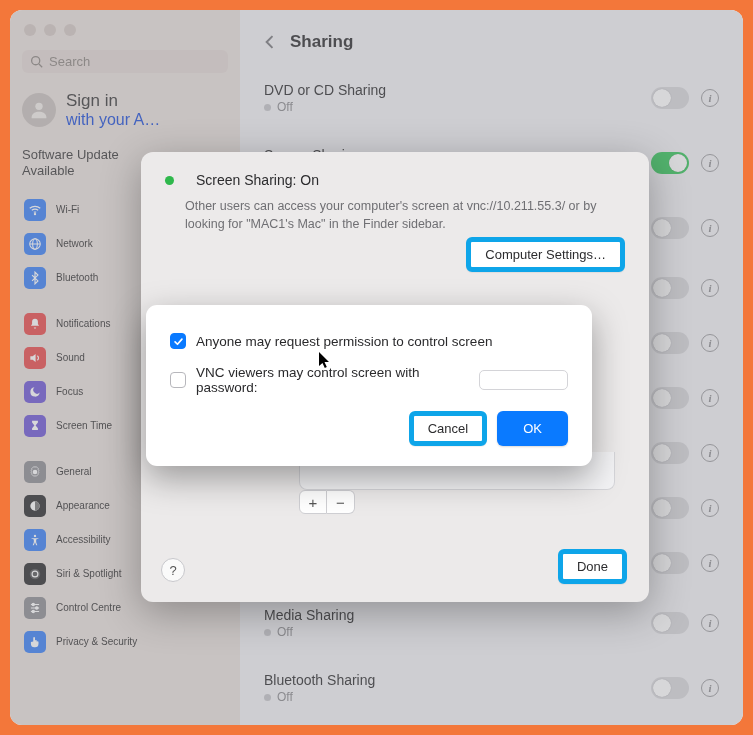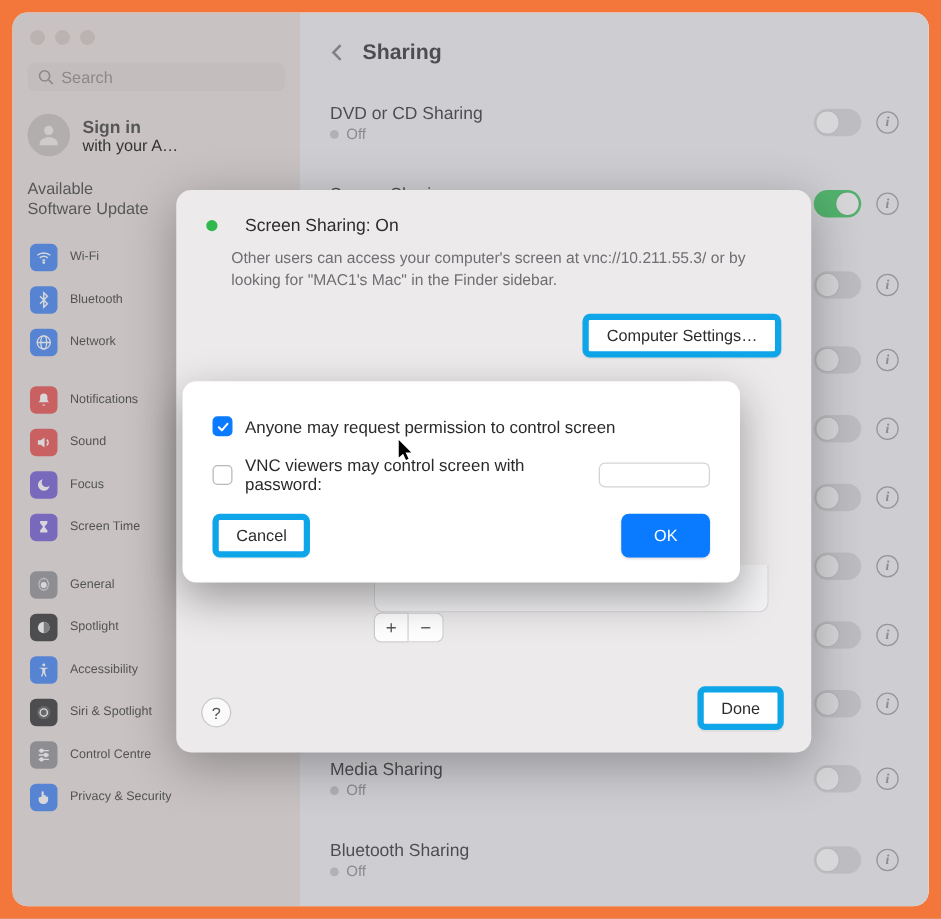--- a/index.html
+++ b/index.html
@@ -6,22 +6,22 @@
     body{background:#f3773a;width:753px;height:735px;overflow:hidden;position:relative}
     .window{position:absolute;left:10px;top:10px;width:733px;height:715px;background:#f0f0f2;border-radius:12px;overflow:hidden;display:flex}
     .sidebar{width:230px;background:#e9e0dc;padding:10px 8px;font-size:13px;color:#3a3a3a;overflow:hidden}
     .traffic{display:flex;gap:8px;padding:4px 6px 14px 6px}
     .traffic span{display:block;width:12px;height:12px;border-radius:50%;background:#d3c8c3}
     .search{display:flex;align-items:center;background:#e2d8d4;border-radius:6px;padding:4px 8px;color:#8d8682;margin:0 4px 16px 4px}
     .search svg{width:13px;height:13px;margin-right:6px;flex:none}
     .search span{font-size:13px}
     .account{display:flex;align-items:center;gap:10px;padding:2px 4px 18px 4px}
     .avatar{width:34px;height:34px;border-radius:50%;background:#c8c1bd;display:flex;align-items:center;justify-content:center;color:#f1ede9}
-    .acc-text .t1{font-size:14px;font-weight:700;color:#3a3a3a}
-    .acc-text .t2{font-size:13px;color:#000000}
+    .acc-text .t1{font-size:17px;font-weight:400;color:#3a3a3a}
+    .acc-text .t2{font-size:16px;color:#1d4ed8}
     .upd{font-size:13px;color:#3a3a3a;line-height:1.25;padding:0 4px 14px 4px}
     .nav{display:flex;flex-direction:column;gap:2px}
     .nav-item{display:flex;align-items:center;gap:10px;padding:5px 6px;border-radius:6px;font-size:10px;color:#333}
     .ic{width:22px;height:22px;border-radius:5px;display:flex;align-items:center;justify-content:center;flex:none}
     .ic svg{width:14px;height:14px}
     .gap{height:10px}
     .content{flex:1;background:#f2f2f4;padding:0;position:relative}
     .hdr{display:flex;align-items:center;gap:10px;padding:22px 20px 14px 20px}
     .back-chev{width:20px;height:20px;color:#7a7a7e}
     .hdr h1{font-size:17px;font-weight:600;color:#2c2c2e}
@@ -38,38 +38,38 @@
     .info{width:18px;height:18px;border:1.5px solid #9a9a9e;border-radius:50%;display:flex;align-items:center;justify-content:center;font-size:11px;font-style:italic;font-family:Georgia,serif;color:#8a8a8e;font-weight:600}
     .warn-line{font-size:12px;color:#9a8a5a;display:flex;align-items:center;gap:6px;margin-top:2px}
     .warn-ic{color:#d8b33c}
     
     .dim{position:absolute;inset:0;background:rgba(140,140,145,.35);pointer-events:none}
     
     .sheet1{position:absolute;left:131px;top:142px;width:508px;height:450px;background:#eceaea;border-radius:12px;box-shadow:0 10px 40px rgba(0,0,0,.3);padding:20px 24px}
     .sheet1 .hdr1{display:flex;align-items:center;gap:22px;font-size:14px;color:#2c2c2e}
     .g-dot{width:9px;height:9px;border-radius:50%;background:#2fb84c}
     .hdr1 .tt{font-weight:500}
-    .sheet1 .desc{font-size:12.5px;color:#6f6f73;line-height:1.4;margin:10px 0 18px 20px}
+    .sheet1 .desc{font-size:12.5px;color:#6f6f73;line-height:1.4;margin:10px 0 4px 20px}
     .sheet1 .btn-row{display:flex;justify-content:flex-end}
     .mac-btn{background:#fff;border:5px solid #0ea5e9;border-radius:6px;padding:5px 14px;font-size:13px;color:#2c2c2e;box-shadow:0 1px 1px rgba(0,0,0,.06);cursor:default}
     .mini-toolbar{position:absolute;left:158px;bottom:88px;display:flex;gap:-1px}
     .mini-toolbar button{width:28px;height:24px;border:1px solid #cfcfd3;background:#fff;font-size:15px;color:#555;display:flex;align-items:center;justify-content:center}
     .mini-toolbar button:first-child{border-radius:6px 0 0 6px}
     .mini-toolbar button:last-child{border-radius:0 6px 6px 0;border-left:none}
     .mini-box{position:absolute;left:158px;bottom:112px;width:316px;height:38px;border:1px solid #d5d5d9;border-top:none;border-radius:0 0 8px 8px;background:#f3f3f5}
     .help{position:absolute;left:20px;bottom:20px;width:24px;height:24px;border-radius:50%;border:1px solid #c8c8cc;background:#fafafa;display:flex;align-items:center;justify-content:center;font-size:13px;color:#555}
     .done{position:absolute;right:22px;bottom:18px}
     
     .sheet2{position:absolute;left:136px;top:295px;width:446px;background:#fff;border-radius:11px;box-shadow:0 12px 34px rgba(0,0,0,.35);padding:28px 24px 20px 24px}
     .chk-row{display:flex;align-items:center;gap:10px;font-size:13.5px;color:#2a2a2c;margin-bottom:16px}
     .chk{width:16px;height:16px;border-radius:4px;border:1px solid #b7b7bc;background:#fff;display:flex;align-items:center;justify-content:center;flex:none}
     .chk.checked{background:#0a7aff;border-color:#0a7aff}
     .chk.checked svg{width:11px;height:11px}
     .pwd{width:96px;height:20px;border:1px solid #d4d4d8;border-radius:5px;background:#fff;margin-left:4px}
-    .sheet2 .actions{display:flex;justify-content:space-between;gap:10px;margin-top:16px}
+    .sheet2 .actions{display:flex;justify-content:flex-end;gap:10px;margin-top:16px}
     .blue-btn{background:#0a7aff;color:#fff;border:none;border-radius:6px;padding:5px 26px;font-size:13px;font-weight:500;box-shadow:0 1px 2px rgba(0,0,0,.15)}
     .cursor{position:absolute;left:308px;top:342px;width:14px;height:18px;color:#000;pointer-events:none}
     .cursor svg{width:14px;height:18px;filter:drop-shadow(0 0 1px #fff)}
   </style>
 </head>
 <body>
 
 <div class="window">
 
   <aside class="sidebar">
@@ -91,53 +91,53 @@
             <circle cx="12" cy="8" r="4"></circle>
             <path d="M4 20c0-4 4-6 8-6s8 2 8 6v1H4z"></path>
           </svg>
       </div>
       <div class="acc-text">
         <div class="t1">Sign in</div>
         <div class="t2">with your A…</div>
       </div>
     </div>
     <div class="upd">
+      <div>Software Update</div>
       <div>Available</div>
-      <div>Software Update</div>
     </div>
     <div class="nav" id="nav">
         <div class="nav-item">
           <span class="ic" style="background:#3a80f6">
             <svg viewBox="0 0 24 24" fill="none" stroke="#fff" stroke-width="2">
               <path d="M3 9a14 14 0 0118 0"></path>
               <path d="M6.5 12.5a9 9 0 0111 0"></path>
               <path d="M10 16a4 4 0 014 0"></path>
               <circle cx="12" cy="19" r="1" fill="#fff"></circle>
             </svg>
           </span>
           <span>Wi-Fi</span>
         </div>
         <div class="nav-item">
           <span class="ic" style="background:#3a80f6">
-            <svg viewBox="0 0 24 24" fill="none" stroke="#fff" stroke-width="2">
-              <path d="M7 7l10 10-5 5V2l5 5L7 17"></path>
-            </svg>
-          </span>
-          <span>Bluetooth</span>
-        </div>
-        <div class="nav-item">
-          <span class="ic" style="background:#3a80f6">
             <svg viewBox="0 0 24 24" fill="none" stroke="#fff" stroke-width="1.8">
               <circle cx="12" cy="12" r="9"></circle>
               <ellipse cx="12" cy="12" rx="4" ry="9"></ellipse>
               <line x1="3" y1="12" x2="21" y2="12"></line>
             </svg>
           </span>
           <span>Network</span>
         </div>
+        <div class="nav-item">
+          <span class="ic" style="background:#3a80f6">
+            <svg viewBox="0 0 24 24" fill="none" stroke="#fff" stroke-width="2">
+              <path d="M7 7l10 10-5 5V2l5 5L7 17"></path>
+            </svg>
+          </span>
+          <span>Bluetooth</span>
+        </div>
         <div class="gap"></div>
         <div class="nav-item">
           <span class="ic" style="background:#ea4b4b">
             <svg viewBox="0 0 24 24" fill="#fff">
               <path d="M12 3a5 5 0 00-5 5v4l-2 3h14l-2-3V8a5 5 0 00-5-5z"></path>
               <path d="M10 18a2 2 0 004 0"></path>
             </svg>
           </span>
           <span>Notifications</span>
         </div>
@@ -176,21 +176,21 @@
           </span>
           <span>General</span>
         </div>
         <div class="nav-item">
           <span class="ic" style="background:#2b2b2d">
             <svg viewBox="0 0 24 24" fill="#fff">
               <circle cx="12" cy="12" r="8"></circle>
               <path d="M12 4a8 8 0 010 16z" fill="#777"></path>
             </svg>
           </span>
-          <span>Spotlight</span>
+          <span>Appearance</span>
         </div>
         <div class="nav-item">
           <span class="ic" style="background:#3a80f6">
             <svg viewBox="0 0 24 24" fill="#fff">
               <circle cx="12" cy="5" r="2"></circle>
               <path d="M5 9h14l-5 2v5l2 5h-2l-2-5-2 5H8l2-5v-5z"></path>
             </svg>
           </span>
           <span>Accessibility</span>
         </div>

